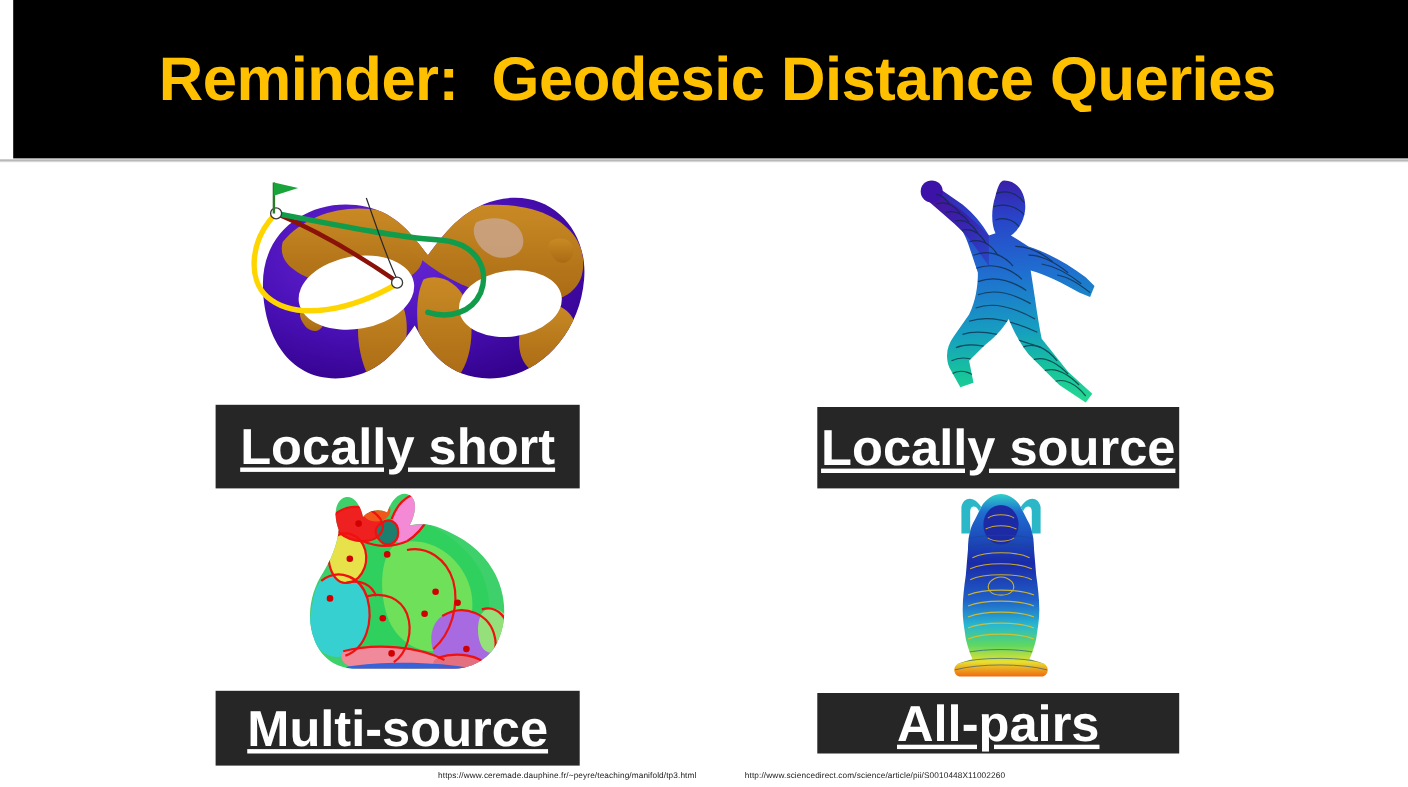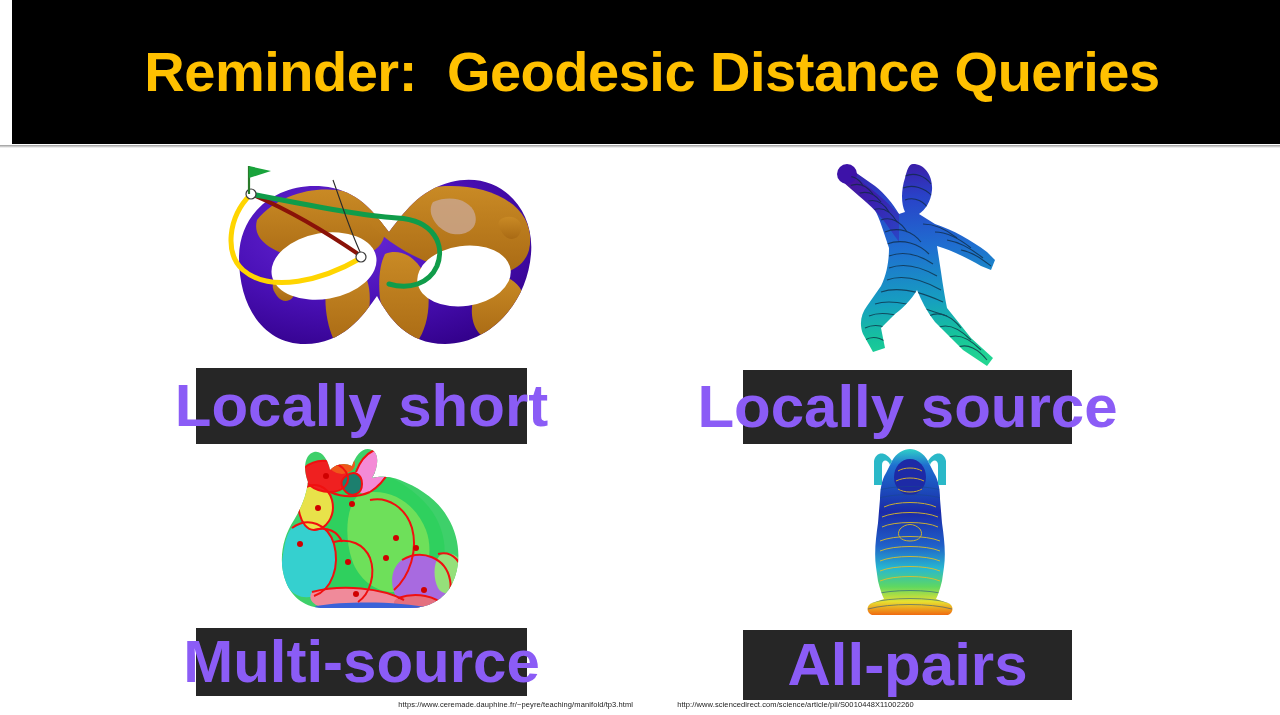--- a/index.html
+++ b/index.html
@@ -61,32 +61,33 @@
   
   .caption-box {
     position: absolute;
     background: #262626;
     display: flex;
     align-items: center;
     justify-content: center;
     box-sizing: border-box;
   }
   .caption-text {
-    color: #8b5cf6;
+    color: #ffffff;
     font-weight: bold;
-    font-size: 60px;
+    font-size: 46px;
     line-height: 1;
     white-space: nowrap;
+    text-decoration: underline;
   }
 
   
   .cap-locally  { left: 196px; top: 218px; width: 331px; height: 76px; }
   .cap-single   { left: 743px; top: 220px; width: 329px; height: 74px; }
   .cap-multi    { left: 196px; top: 478px; width: 331px; height: 68px; }
-  .cap-allpairs { left: 743px; top: 480px; width: 329px; height: 70px; }
+  .cap-allpairs { left: 743px; top: 480px; width: 329px; height: 55px; }
 
   
   .footer {
     position: absolute;
     left: 0; top: 700px;
     width: 1280px;
     height: 15px;
     display: flex;
     justify-content: center;
     align-items: flex-start;

